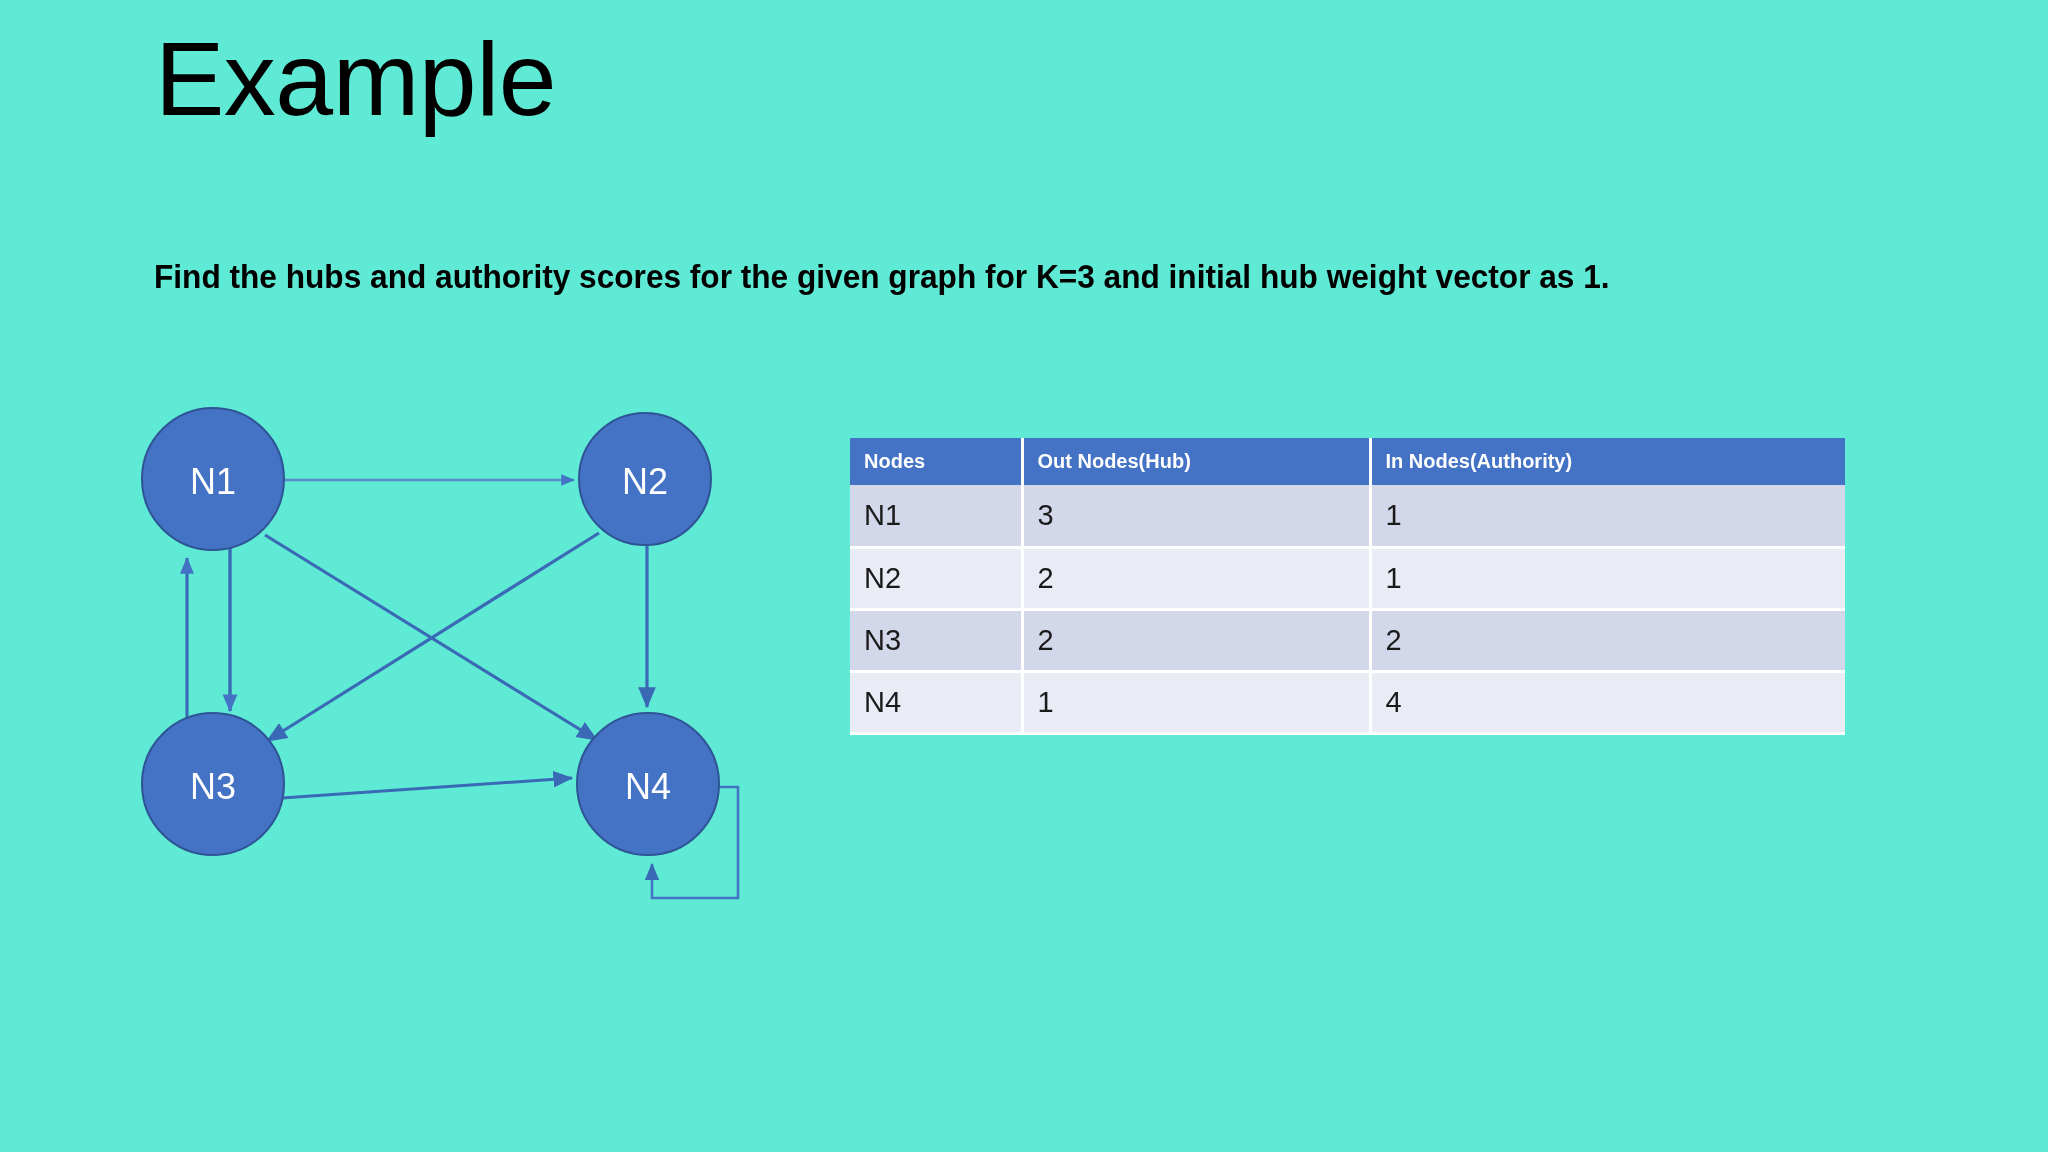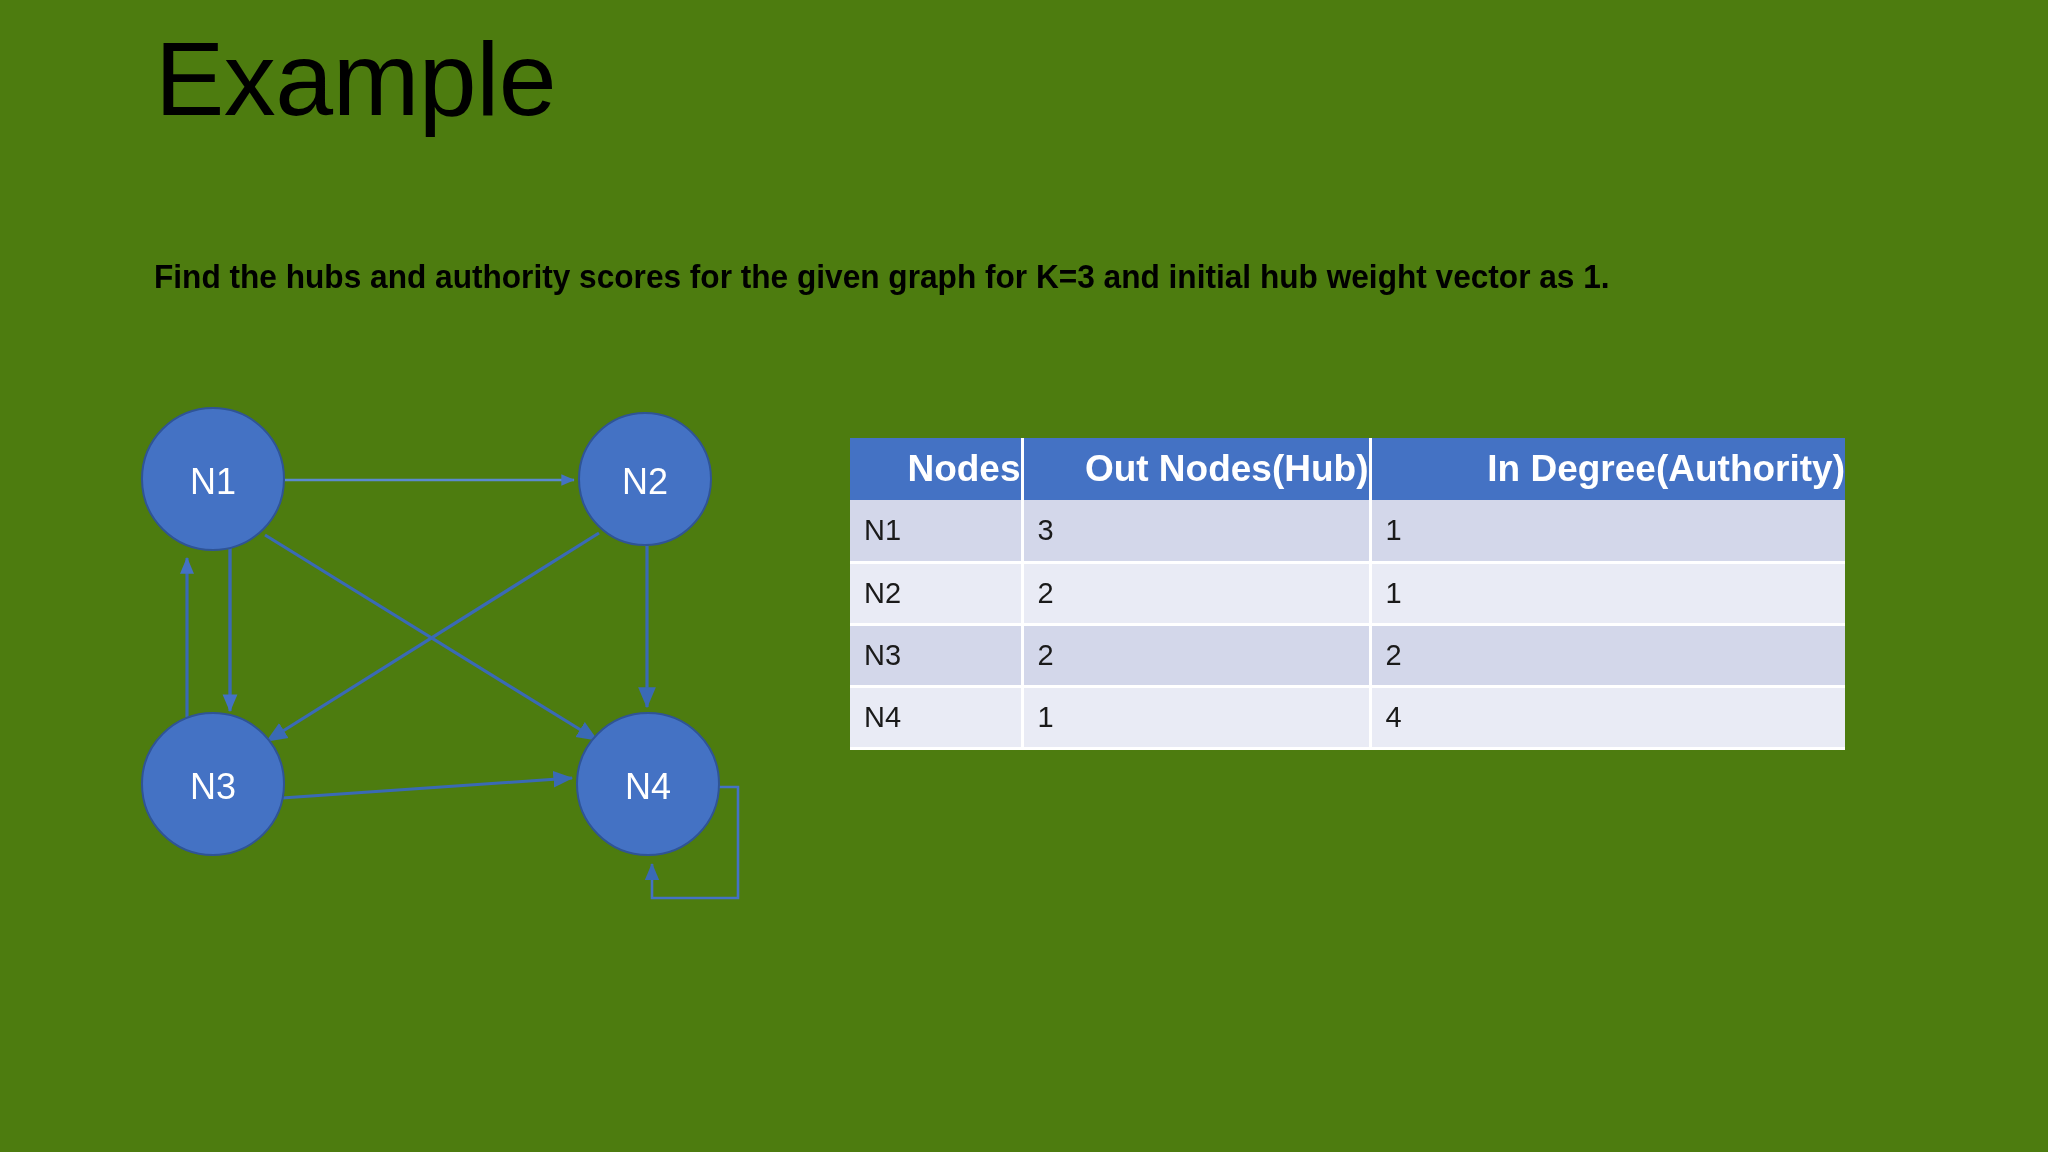--- a/index.html
+++ b/index.html
@@ -12,21 +12,21 @@
     height: 1152px;
     position: relative;
     overflow: hidden;
     font-family: "Liberation Sans", sans-serif;
     -webkit-font-smoothing: antialiased;
   }
 
   .slide {
     position: absolute;
     inset: 0;
-    background: #4d7c0f;
+    background: #5eead4;
   }
 
   
   .slide-title {
     position: absolute;
     left: 155px;
     top: 20px;
     font-family: "Liberation Sans", sans-serif;
     font-size: 104px;
     font-weight: 300;
@@ -85,23 +85,23 @@
     table-layout: fixed;
   }
   .degree-table col.c-nodes { width: 172px; }
   .degree-table col.c-out   { width: 348px; }
   .degree-table col.c-in    { width: 475px; }
 
   .degree-table th {
     background: #4472C4;
     color: #ffffff;
     font-family: "Liberation Sans Narrow", "Liberation Sans", sans-serif;
-    font-size: 37px;
+    font-size: 20px;
     font-weight: 700;
-    text-align: right;
+    text-align: left;
     padding: 10px 0 10px 14px;
     height: 47px;
     box-sizing: border-box;
     border-right: 3px solid #ffffff;
     vertical-align: middle;
     letter-spacing: 0px;
   }
   .degree-table th:last-child { border-right: none; }
 
   .degree-table td {
@@ -189,21 +189,21 @@
   <table class="degree-table">
     <colgroup>
       <col class="c-nodes">
       <col class="c-out">
       <col class="c-in">
     </colgroup>
     <thead>
       <tr>
         <th>Nodes</th>
         <th>Out Nodes(Hub)</th>
-        <th>In Degree(Authority)</th>
+        <th>In Nodes(Authority)</th>
       </tr>
     </thead>
     <tbody>
       <tr class="row-odd">
         <td>N1</td>
         <td>3</td>
         <td>1</td>
       </tr>
       <tr class="row-even">
         <td>N2</td>

